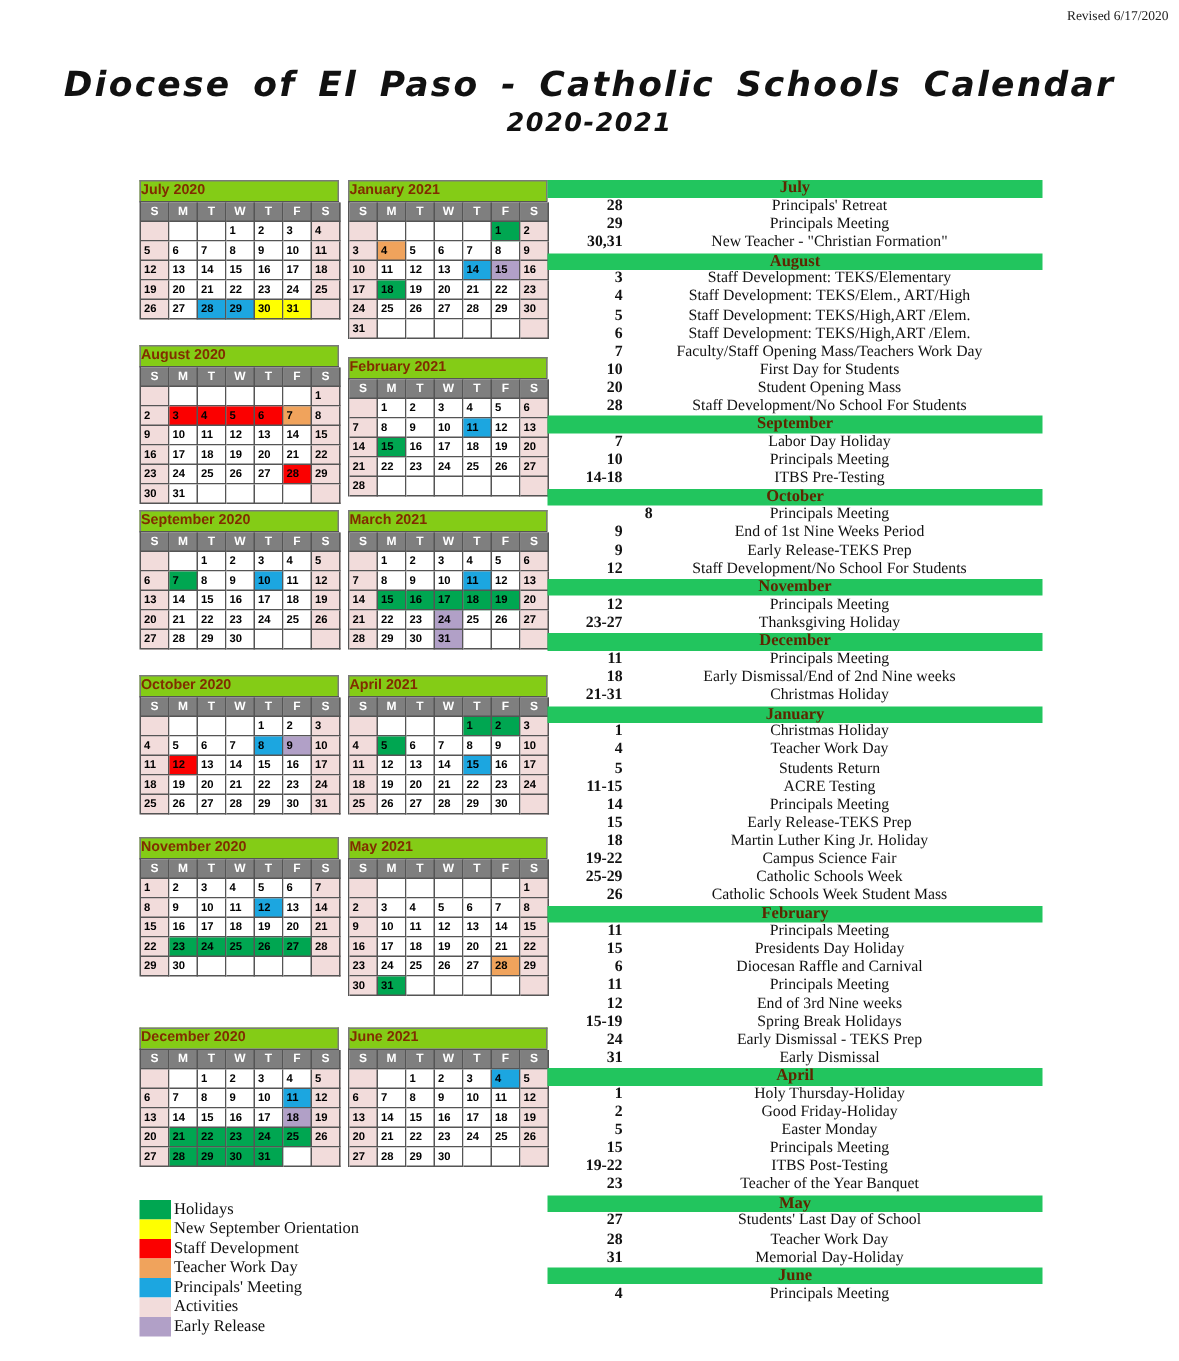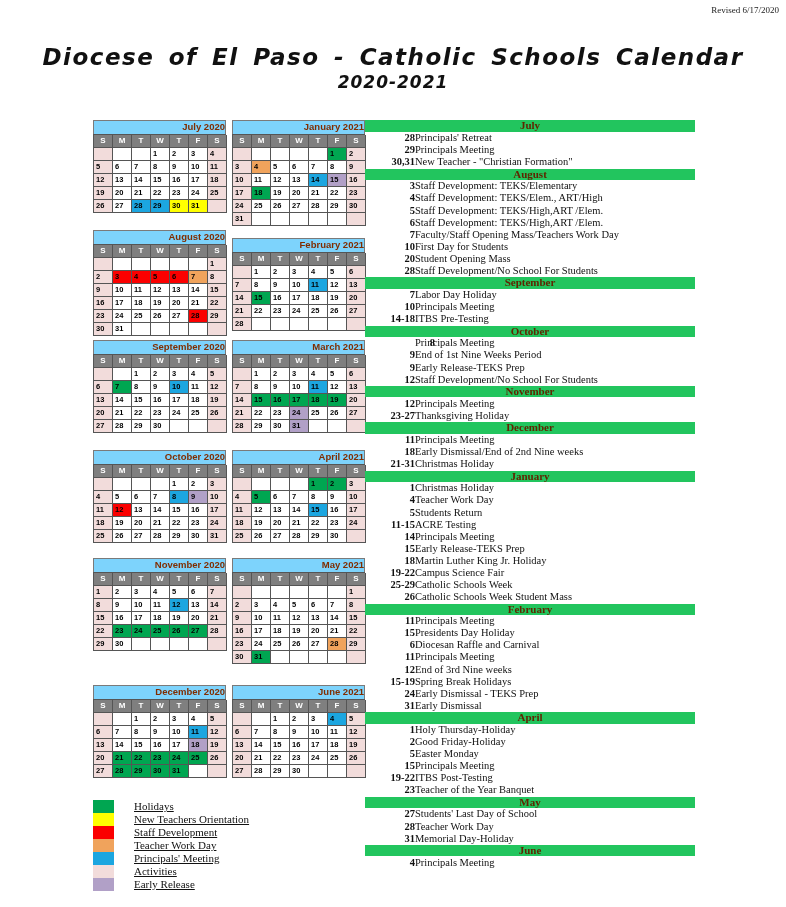--- a/index.html
+++ b/index.html
@@ -6,48 +6,48 @@
   #page{position:relative;width:786px;height:907px;background:#ffffff;overflow:hidden;
         font-family:"Liberation Sans",sans-serif;}
   
   #revised{position:absolute;top:5px;right:7px;font:9px "Liberation Serif",serif;color:#222;}
   #title-block{position:absolute;top:44px;left:0;width:100%;text-align:center;color:#111;}
   #page-title{font:italic 600 23px "DejaVu Sans",sans-serif;letter-spacing:1.5px;word-spacing:5px;}
   #page-subtitle{font:italic 600 17px "DejaVu Sans",sans-serif;letter-spacing:1px;margin-top:2px;}
   
   #calendars{position:absolute;left:93px;top:120px;width:272px;height:680px;}
   .cal{position:absolute;width:133px;}
-  .cal-title{box-sizing:border-box;height:14px;line-height:13px;background:#7dd3fc;
-             border:1px solid #7a7a7a;border-bottom:none;text-align:right;
+  .cal-title{box-sizing:border-box;height:14px;line-height:13px;background:#84cc16;
+             border:1px solid #7a7a7a;border-bottom:none;text-align:left;
              font:bold 9.5px "Liberation Sans",sans-serif;color:#802d00;}
   .cal-grid{display:grid;grid-template-columns:repeat(7,19px);border-top:1px solid #555;border-left:1px solid #555;}
   .cell{box-sizing:border-box;width:19px;height:13px;border-right:1px solid #555;border-bottom:1px solid #555;
         font:bold 7.5px "Liberation Sans",sans-serif;color:#000;padding:1px 0 0 2px;overflow:hidden;background:#fff;}
   .dh{background:#7f7f7f;color:#fff;text-align:center;padding-left:0;font-size:8px;}
   .c-act{background:#F2DCDB;}
   .c-hol{background:#00A651;}
   .c-nto{background:#FFFF00;}
   .c-sd{background:#FB0000;}
   .c-twd{background:#F0A35C;}
   .c-pm{background:#1CA6E0;}
   .c-er{background:#B1A0C7;}
   
   #events{position:absolute;left:365px;top:120px;width:330px;}
   .month-bar{box-sizing:border-box;height:11.3px;margin:0.4px 0;background:#22c55e;
              text-align:center;font:bold 11px "Liberation Serif",serif;color:#5e2600;line-height:11.5px;}
   .ev-row{display:flex;height:12.08px;line-height:12.2px;}
   .ev-date{width:50px;text-align:right;font:bold 10.5px "Liberation Serif",serif;color:#111;}
   .ev-row.offset .ev-date{position:relative;left:20px;}
-  .ev-label{flex:1;text-align:left;font:10.5px "Liberation Serif",serif;color:#111;padding-right:4px;
+  .ev-label{flex:1;text-align:center;font:10.5px "Liberation Serif",serif;color:#111;padding-right:4px;
             white-space:nowrap;overflow:hidden;}
   
   #legend{position:absolute;left:93px;top:800px;}
   .legend-row{display:flex;align-items:stretch;height:13px;}
   .legend-swatch{width:21px;height:13px;}
-  .legend-label{font:11px "Liberation Serif",serif;color:#111;padding-left:20px;line-height:13px;text-decoration:underline;}
+  .legend-label{font:11px "Liberation Serif",serif;color:#111;padding-left:2px;line-height:13px;}
 </style>
 </head>
 <body>
 
 <div id="page">
   <div id="revised">Revised 6/17/2020</div>
   <div id="title-block">
     <div id="page-title">Diocese of El Paso - Catholic Schools Calendar</div>
     <div id="page-subtitle">2020-2021</div>
   </div>
@@ -855,21 +855,21 @@
         <span class="ev-label">Principals Meeting</span>
       </div>
     </div>
   <div id="legend">
       <div class="legend-row">
         <span class="legend-swatch c-hol"></span>
         <span class="legend-label">Holidays</span>
       </div>
       <div class="legend-row">
         <span class="legend-swatch c-nto"></span>
-        <span class="legend-label">New Teachers Orientation</span>
+        <span class="legend-label">New September Orientation</span>
       </div>
       <div class="legend-row">
         <span class="legend-swatch c-sd"></span>
         <span class="legend-label">Staff Development</span>
       </div>
       <div class="legend-row">
         <span class="legend-swatch c-twd"></span>
         <span class="legend-label">Teacher Work Day</span>
       </div>
       <div class="legend-row">

